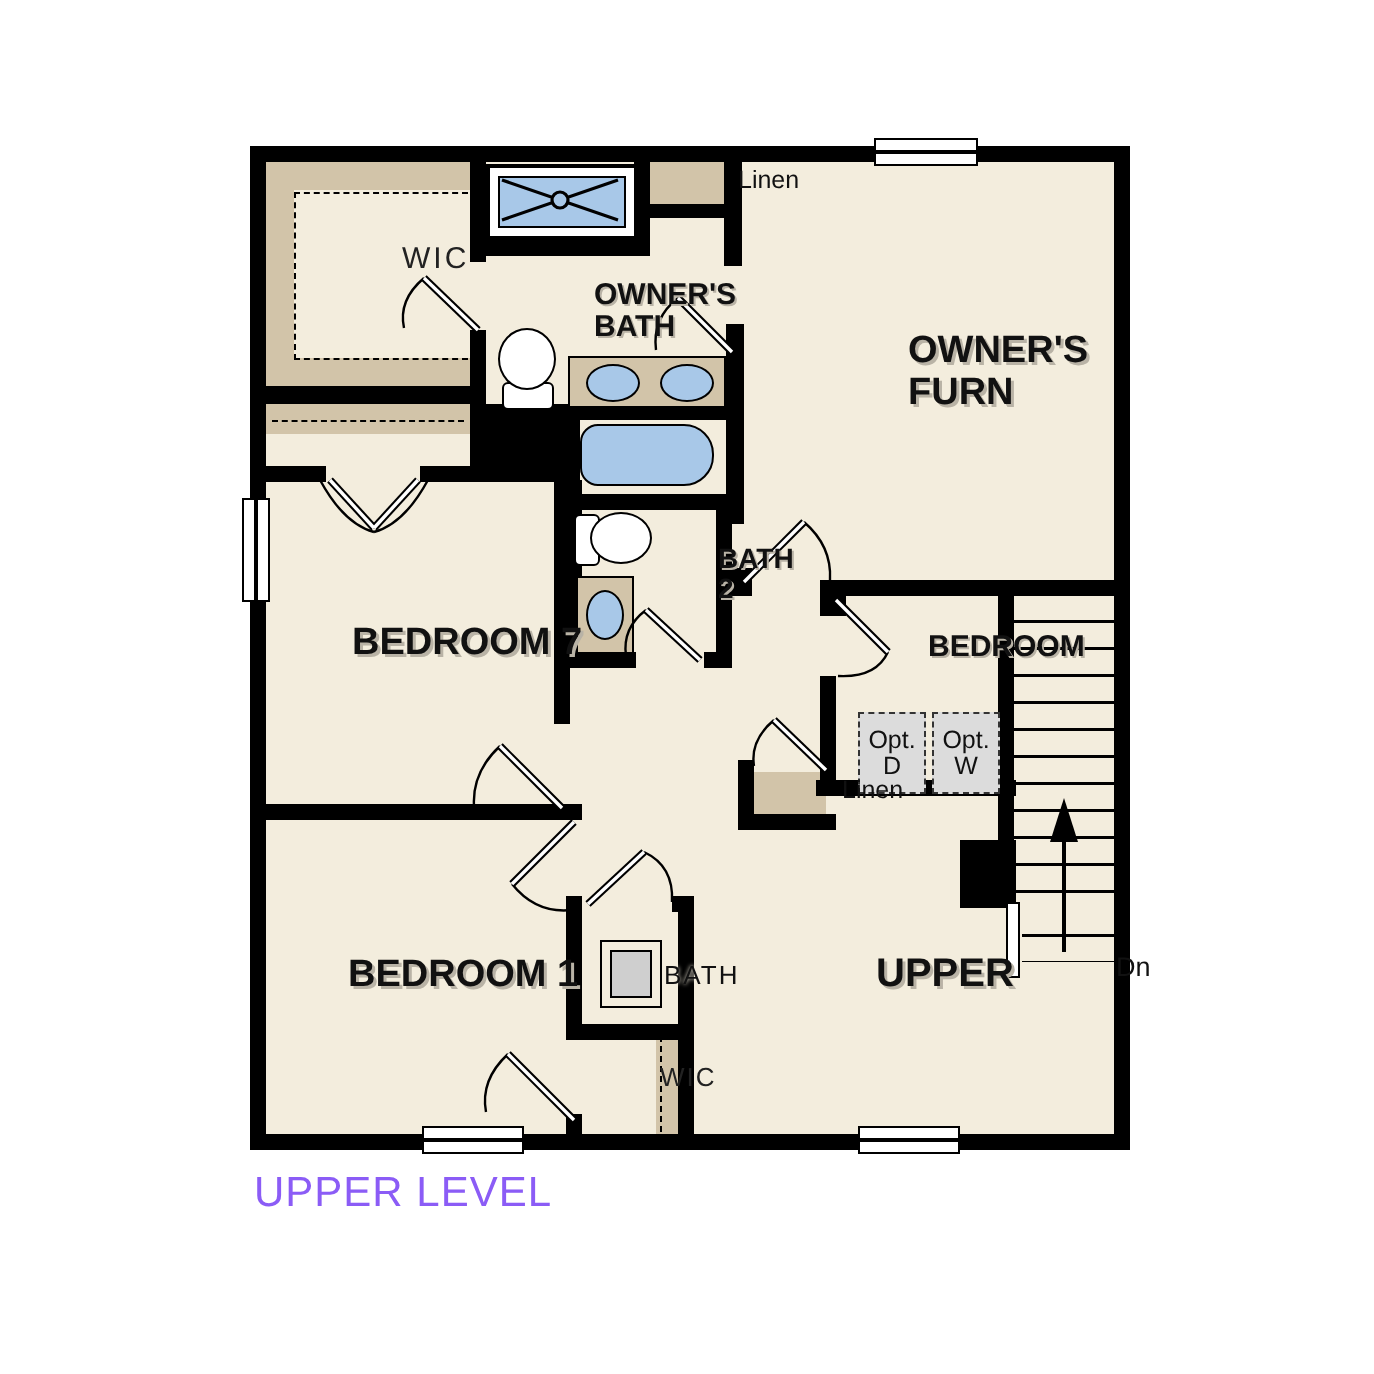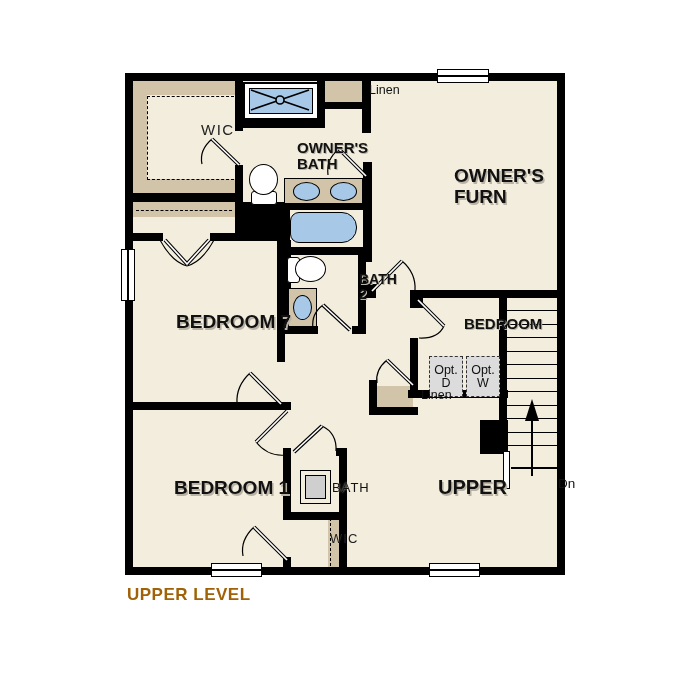--- a/index.html
+++ b/index.html
@@ -23,21 +23,21 @@
   .sink{background:#a8c8e8;border:1.5px solid #000;border-radius:50%;}
   .vanity{background:#d2c4a9;border:1px solid #000;}
   .optbox{background:#dcdcdc;border:1.5px dashed #333;display:flex;flex-direction:column;
           align-items:center;justify-content:center;font-size:12.5px;line-height:13px;color:#111;}
   .treads{background:repeating-linear-gradient(to bottom,transparent 0 12.2px,#000 12.2px 13.5px);}
   .window{background:#fff;border:1.5px solid #000;}
   .furn-outer{background:#f3eddd;border:1.5px solid #000;}
   .furn-inner{background:#cfcfcf;border:1px solid #000;}
   .rail{background:#fff;border:1.5px solid #000;}
   svg.overlay{position:absolute;left:0;top:0;pointer-events:none;}
-  .title{font-size:17px;font-weight:bold;color:#a16207;letter-spacing:0.5px;}
+  .title{font-size:21px;font-weight:normal;color:#8b5cf6;letter-spacing:0.5px;}
 </style>
 </head>
 <body>
 
 <div class="stage">
 
   <div class="abs floor" style="left:133px;top:81px;width:424px;height:486px;"></div>
 
   <div class="abs shelf" style="left:133px;top:81px;width:102px;height:14px;"></div>
   <div class="abs shelf" style="left:133px;top:81px;width:14px;height:112px;"></div>

